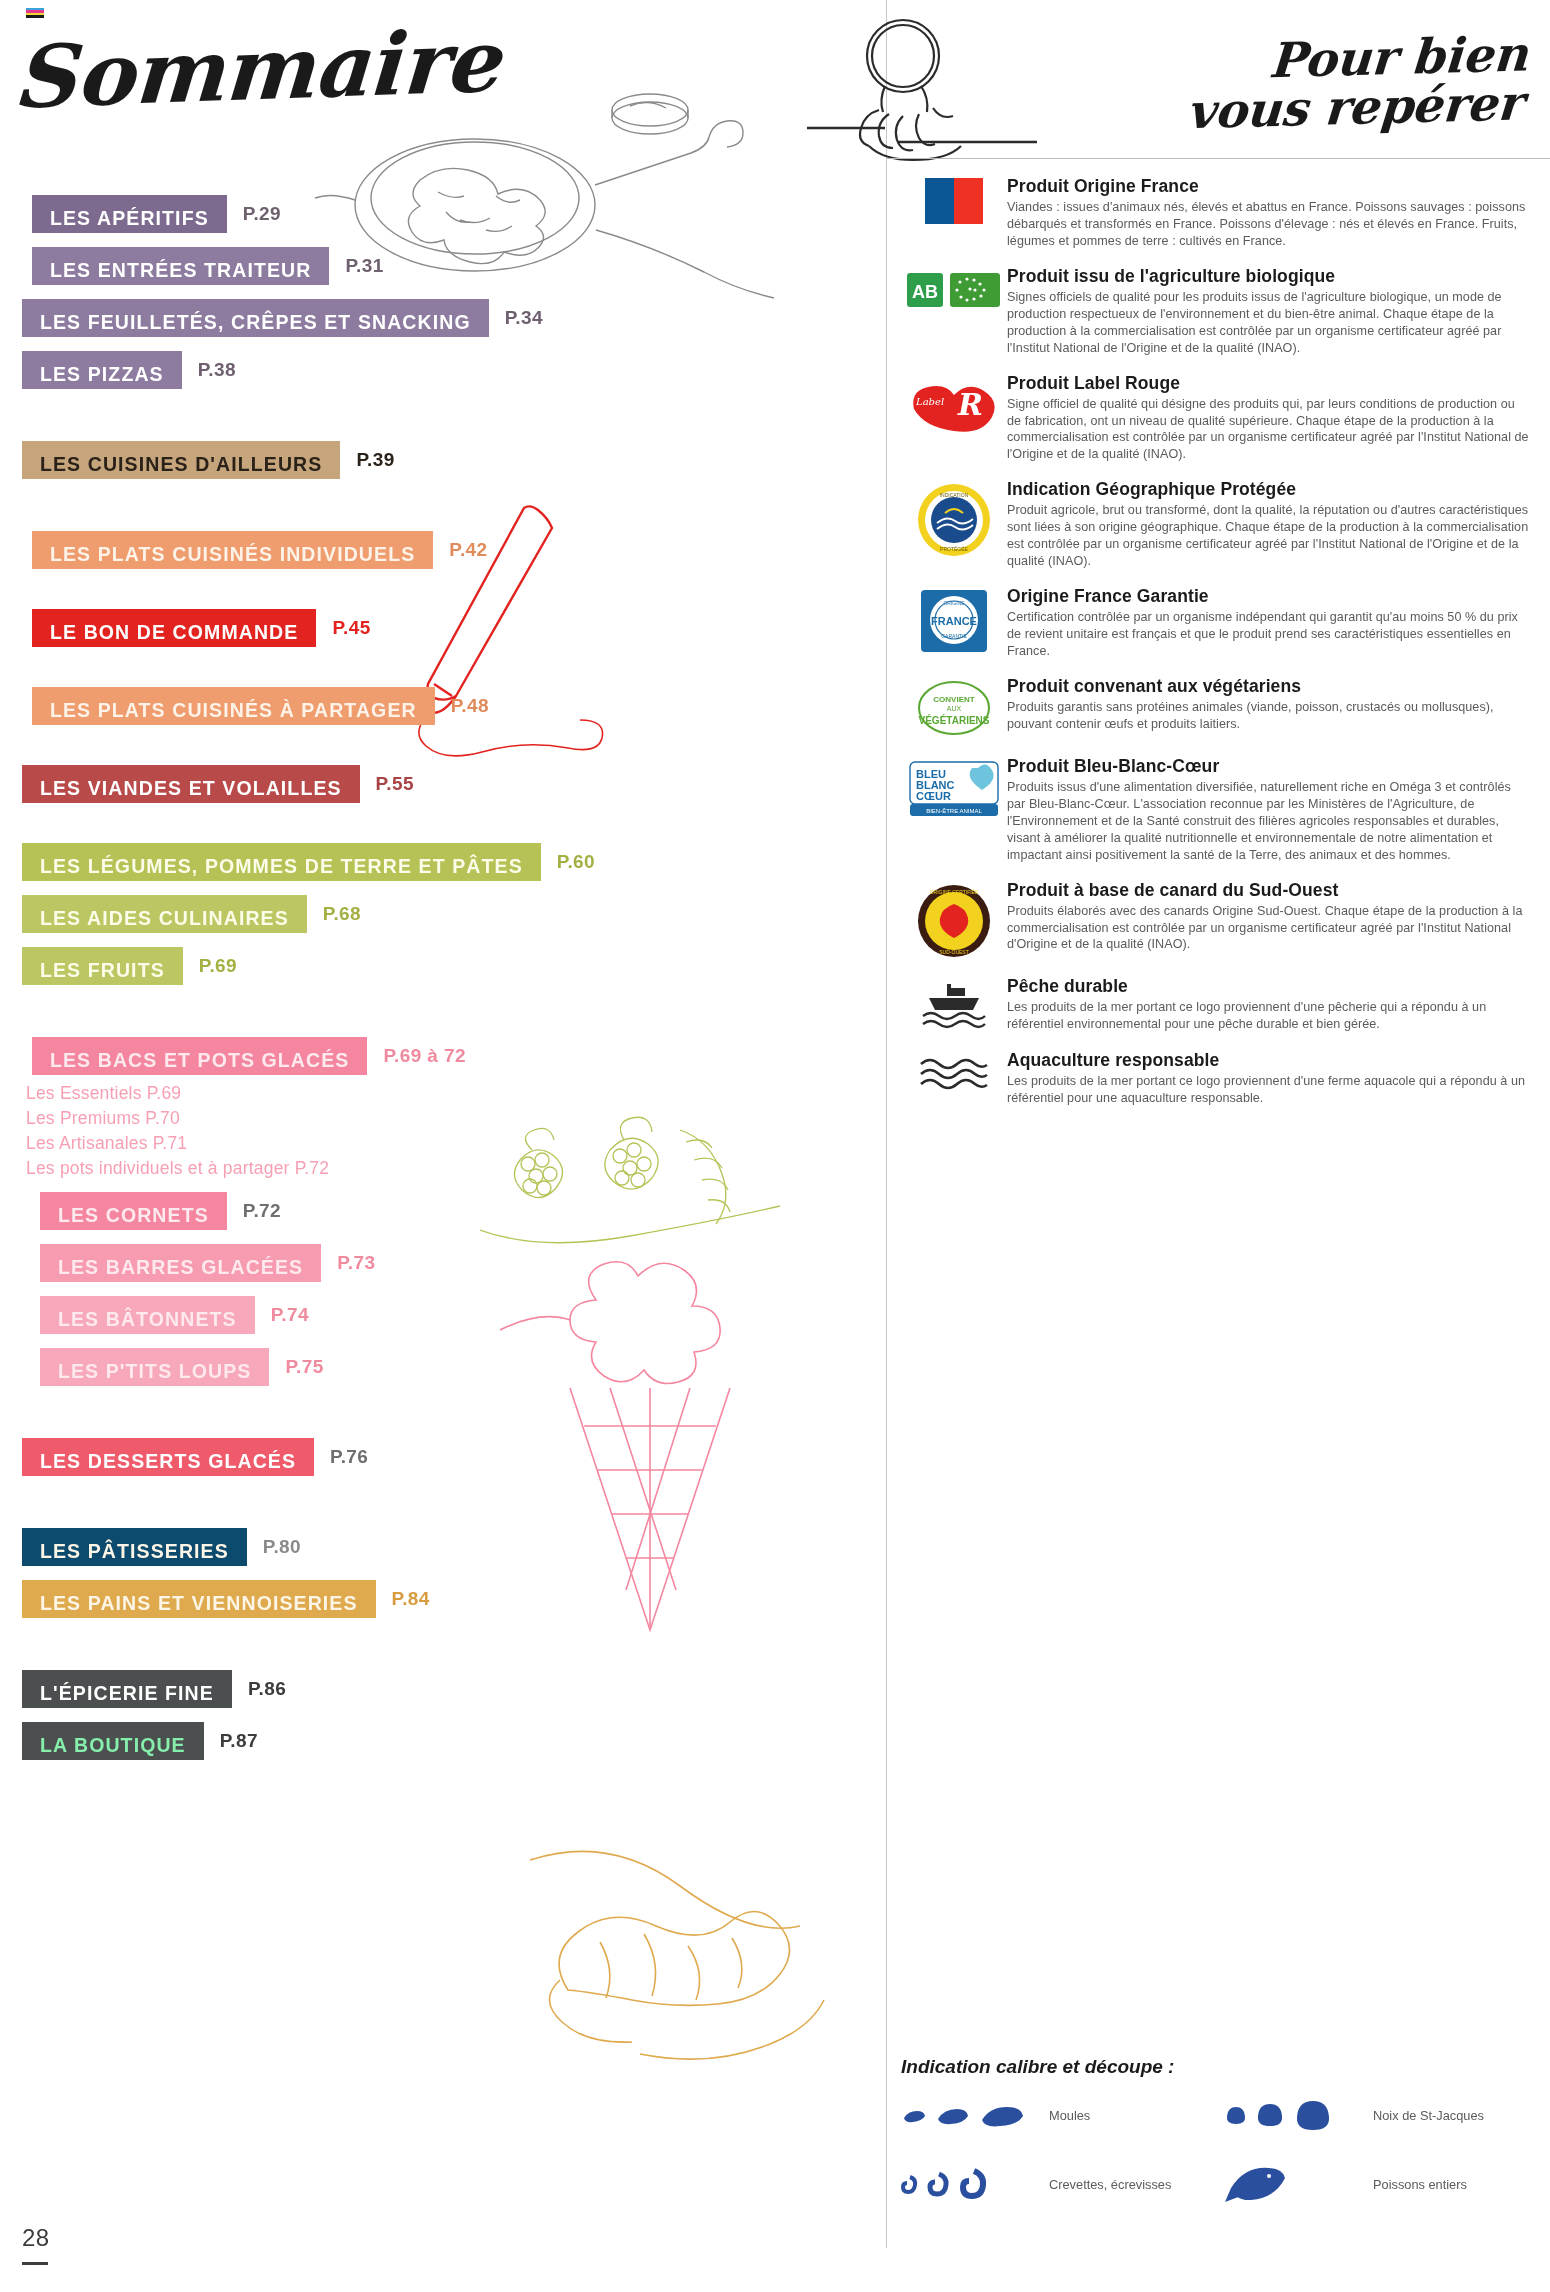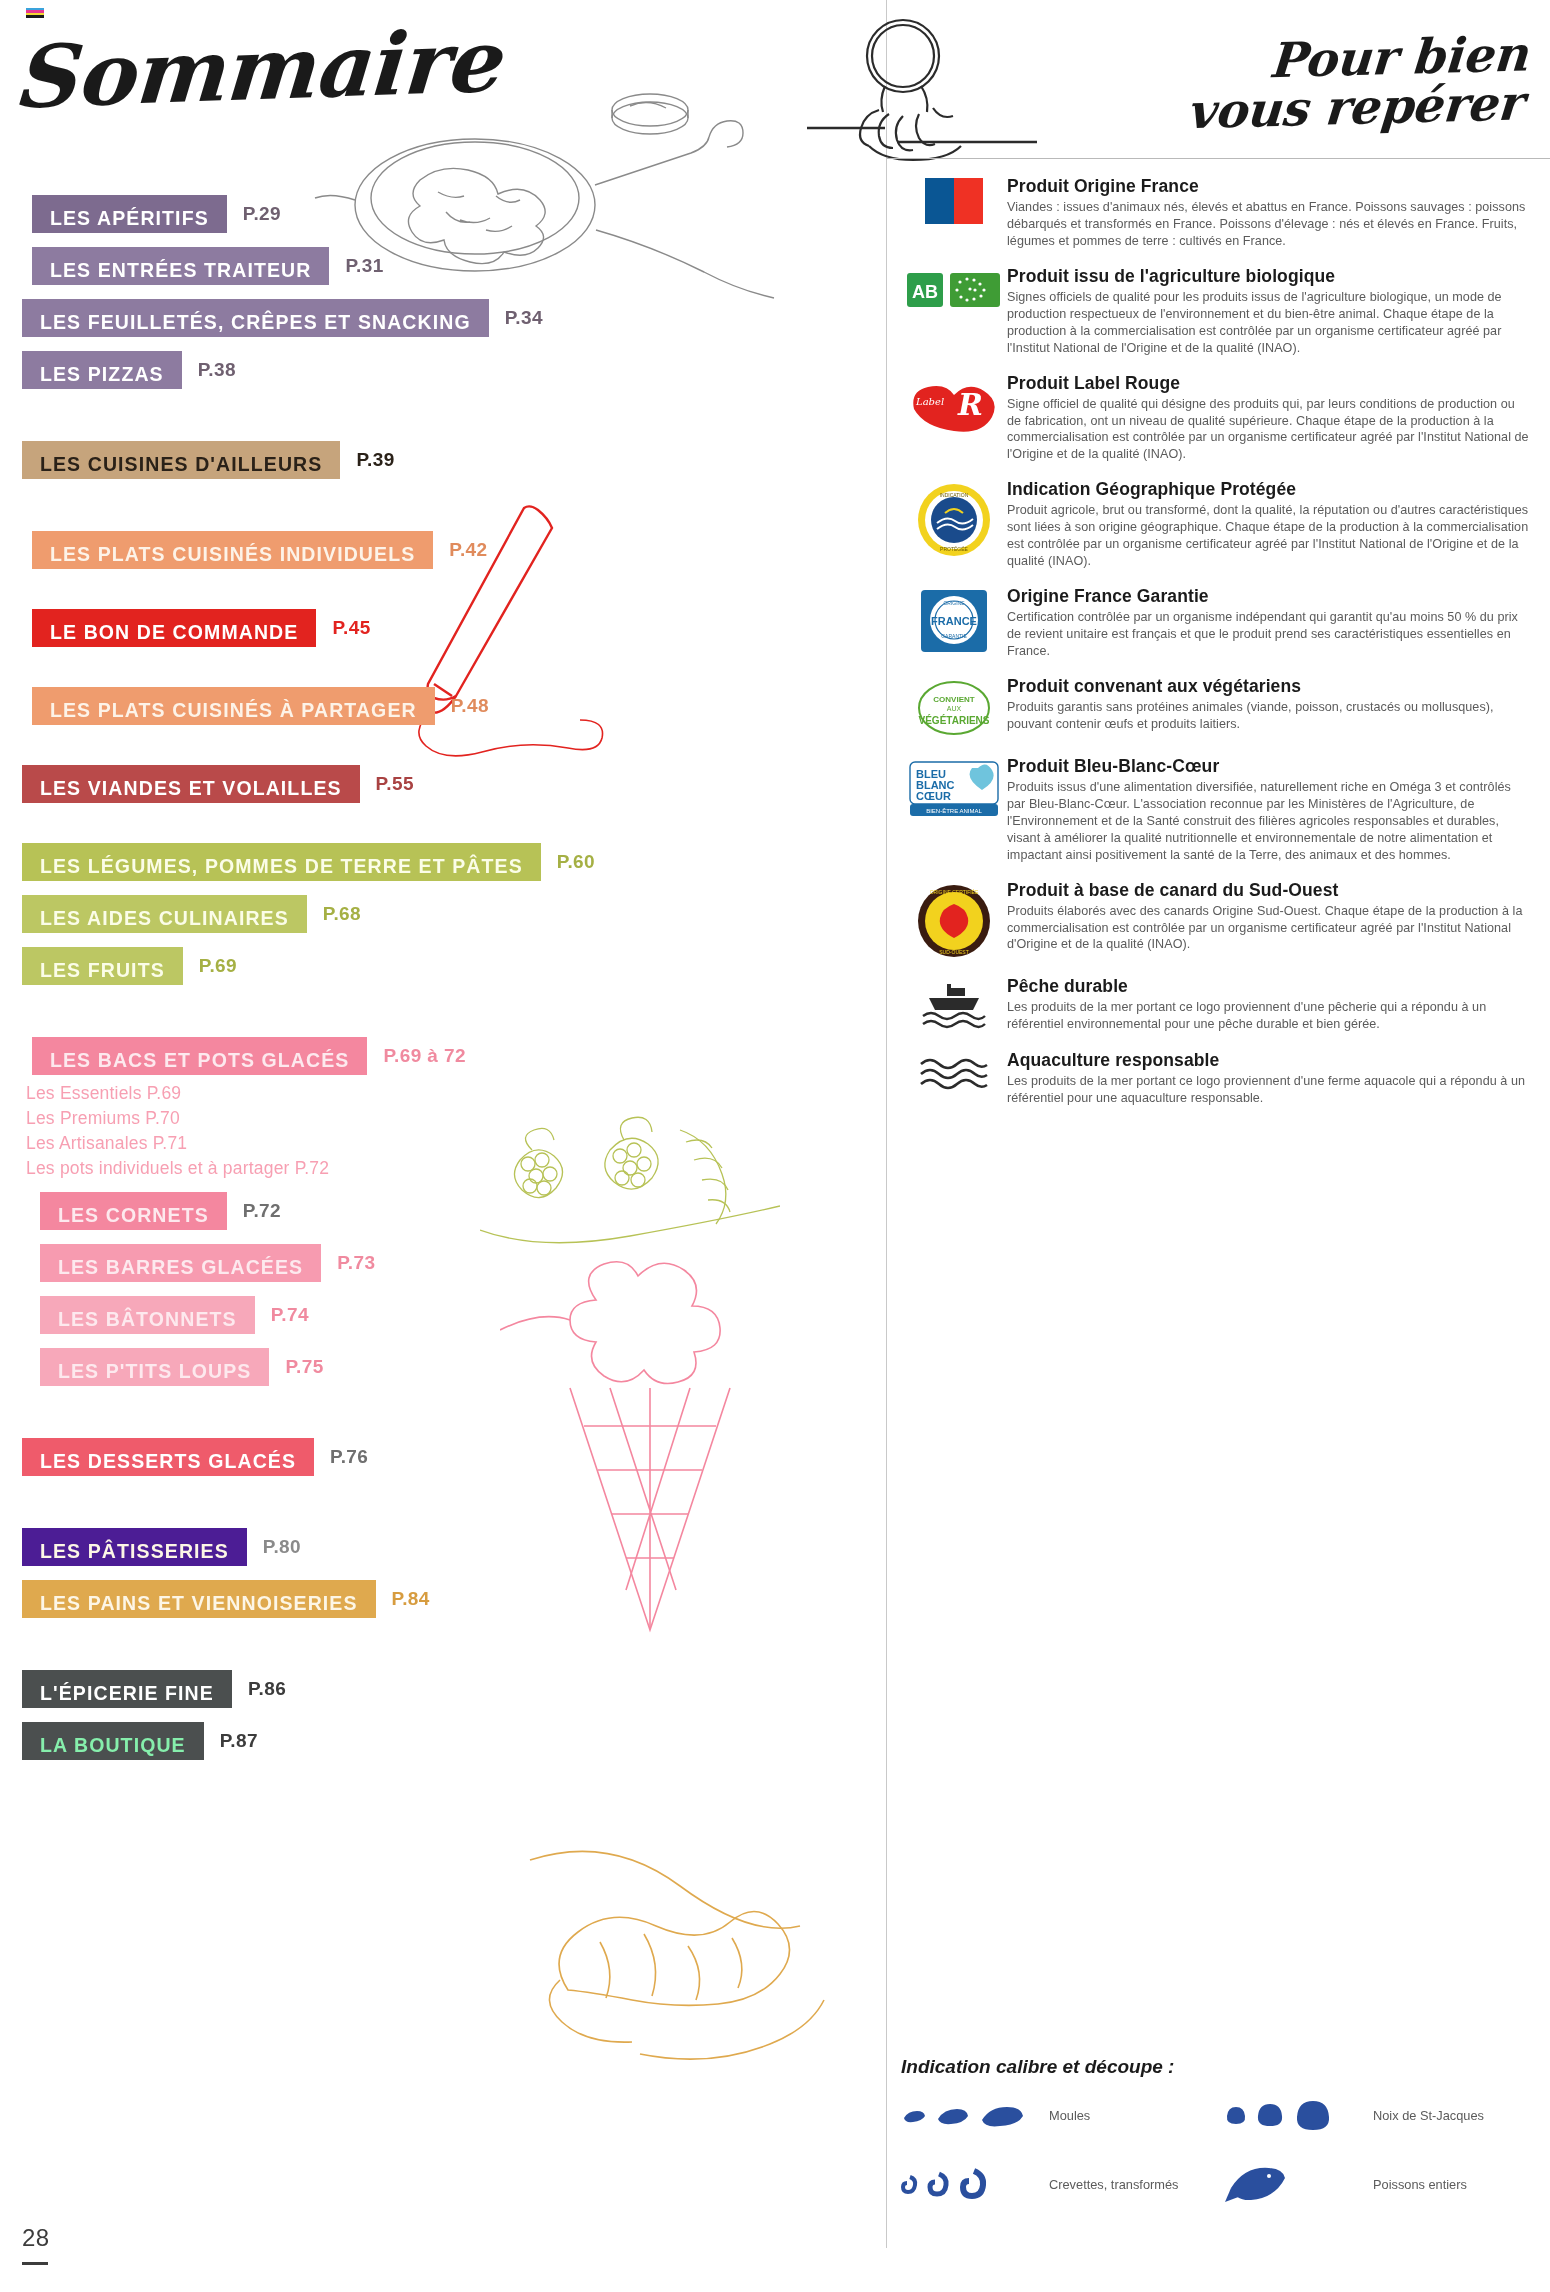--- a/index.html
+++ b/index.html
@@ -324,21 +324,21 @@
         <span class="chip indent-2" style="background:#f7a8ba;color:#fde9ee">LES P'TITS LOUPS</span>
         <span class="page-ref" style="color:#f08a9f">P.75</span>
       </div>
 
       <div class="toc-row gap-l">
         <span class="chip" style="background:#ef5b6b;color:#ffffff">LES DESSERTS GLACÉS</span>
         <span class="page-ref" style="color:#6f6f6f">P.76</span>
       </div>
 
       <div class="toc-row gap-s">
-        <span class="chip" style="background:#4c1d95;color:#fdf6e6">LES PÂTISSERIES</span>
+        <span class="chip" style="background:#0c4a6e;color:#fdf6e6">LES PÂTISSERIES</span>
         <span class="page-ref" style="color:#8a8a8a">P.80</span>
       </div>
 
       <div class="toc-row gap-l">
         <span class="chip" style="background:#dfa94e;color:#fdf6e6">LES PAINS ET VIENNOISERIES</span>
         <span class="page-ref" style="color:#d79c3f">P.84</span>
       </div>
 
       <div class="toc-row gap-s">
         <span class="chip" style="background:#4b4f4f;color:#ffffff">L'ÉPICERIE FINE</span>
@@ -604,21 +604,21 @@
             <svg width="18" height="22" viewBox="0 0 18 22">
                 <path d="M9 4 q6 2 5 8 q-1 7 -7 7 q-5 0 -5 -5 q0 -4 4 -4" fill="none" stroke="#2a4f9e" stroke-width="4"></path>
               </svg>
             <svg width="24" height="28" viewBox="0 0 24 28">
                 <path d="M12 4 q8 3 7 11 q-1 9 -9 9 q-7 0 -7 -7 q0 -5 5 -5" fill="none" stroke="#2a4f9e" stroke-width="5"></path>
               </svg>
             <svg width="30" height="34" viewBox="0 0 30 34">
                 <path d="M15 4 q10 4 9 14 q-1 11 -11 11 q-9 0 -9 -9 q0 -6 6 -6" fill="none" stroke="#2a4f9e" stroke-width="6"></path>
               </svg>
           </div>
-          <span class="cal-label">Crevettes, transformés</span>
+          <span class="cal-label">Crevettes, écrevisses</span>
         </div>
         <div class="cal-cell">
           <div class="cal-icons">
             <svg width="64" height="44" viewBox="0 0 64 44">
               <path d="M6 26 q14 -22 38 -20 q14 1 16 10 q-10 20 -34 22 q-16 1 -20 -12z" fill="#2a4f9e"></path>
               <path d="M6 26 L0 40 L16 34z" fill="#2a4f9e"></path>
               <circle cx="44" cy="14" r="2" fill="#ffffff"></circle>
             </svg>
           </div>
           <span class="cal-label">Poissons entiers</span>

